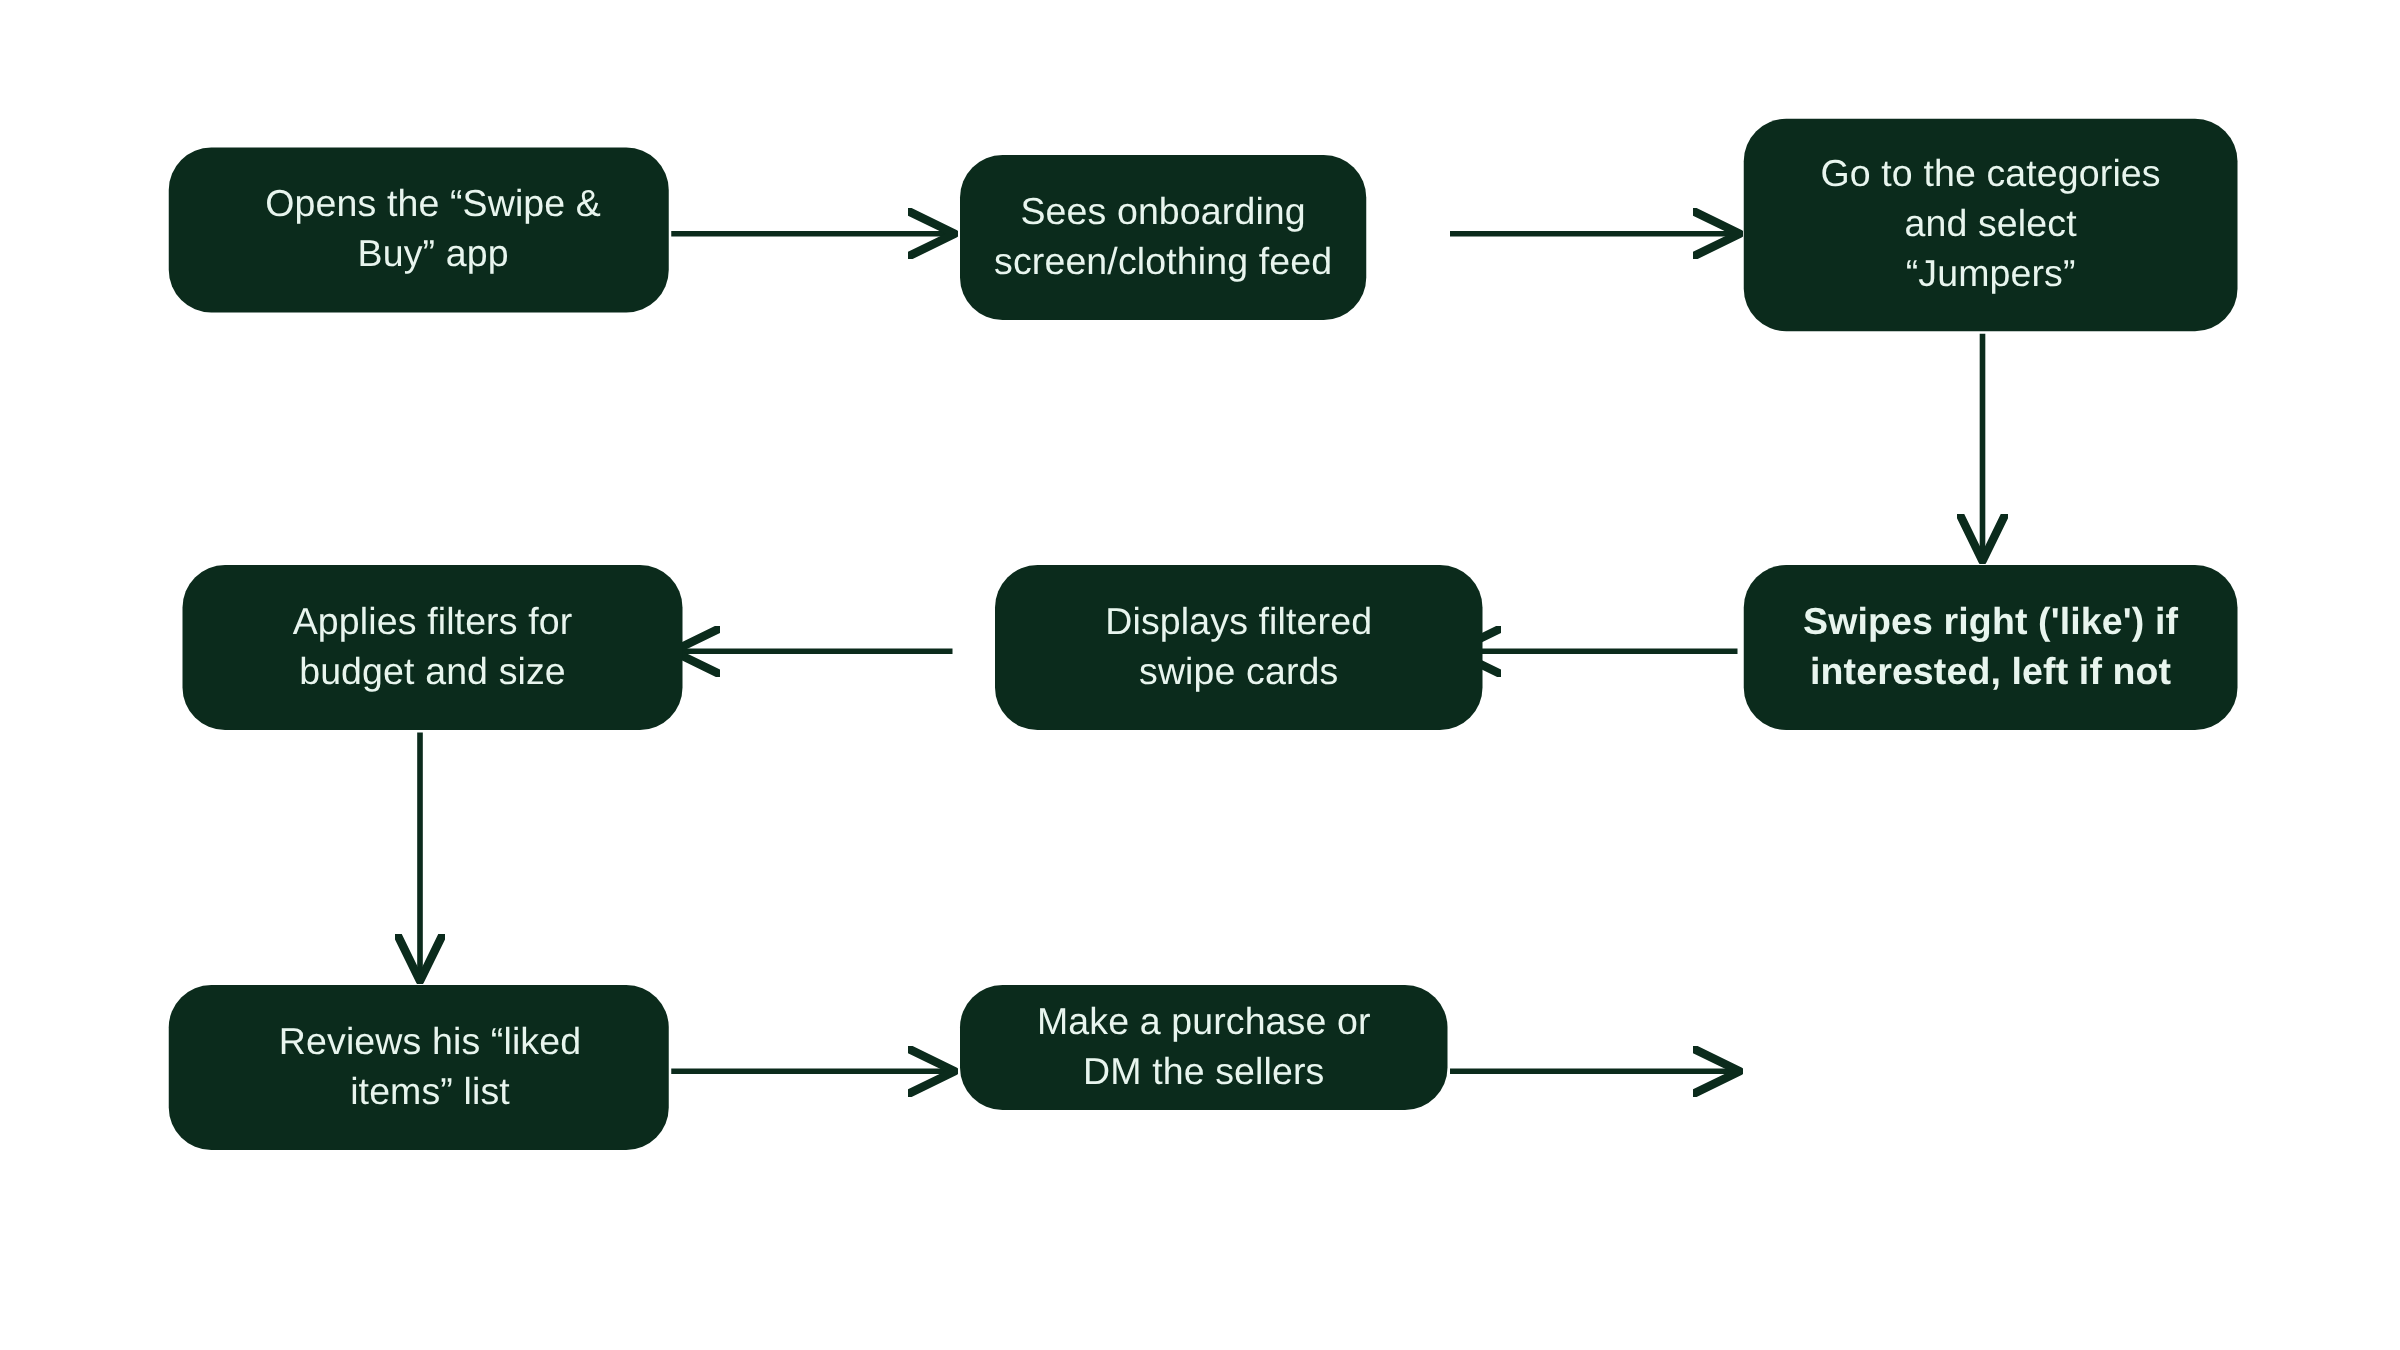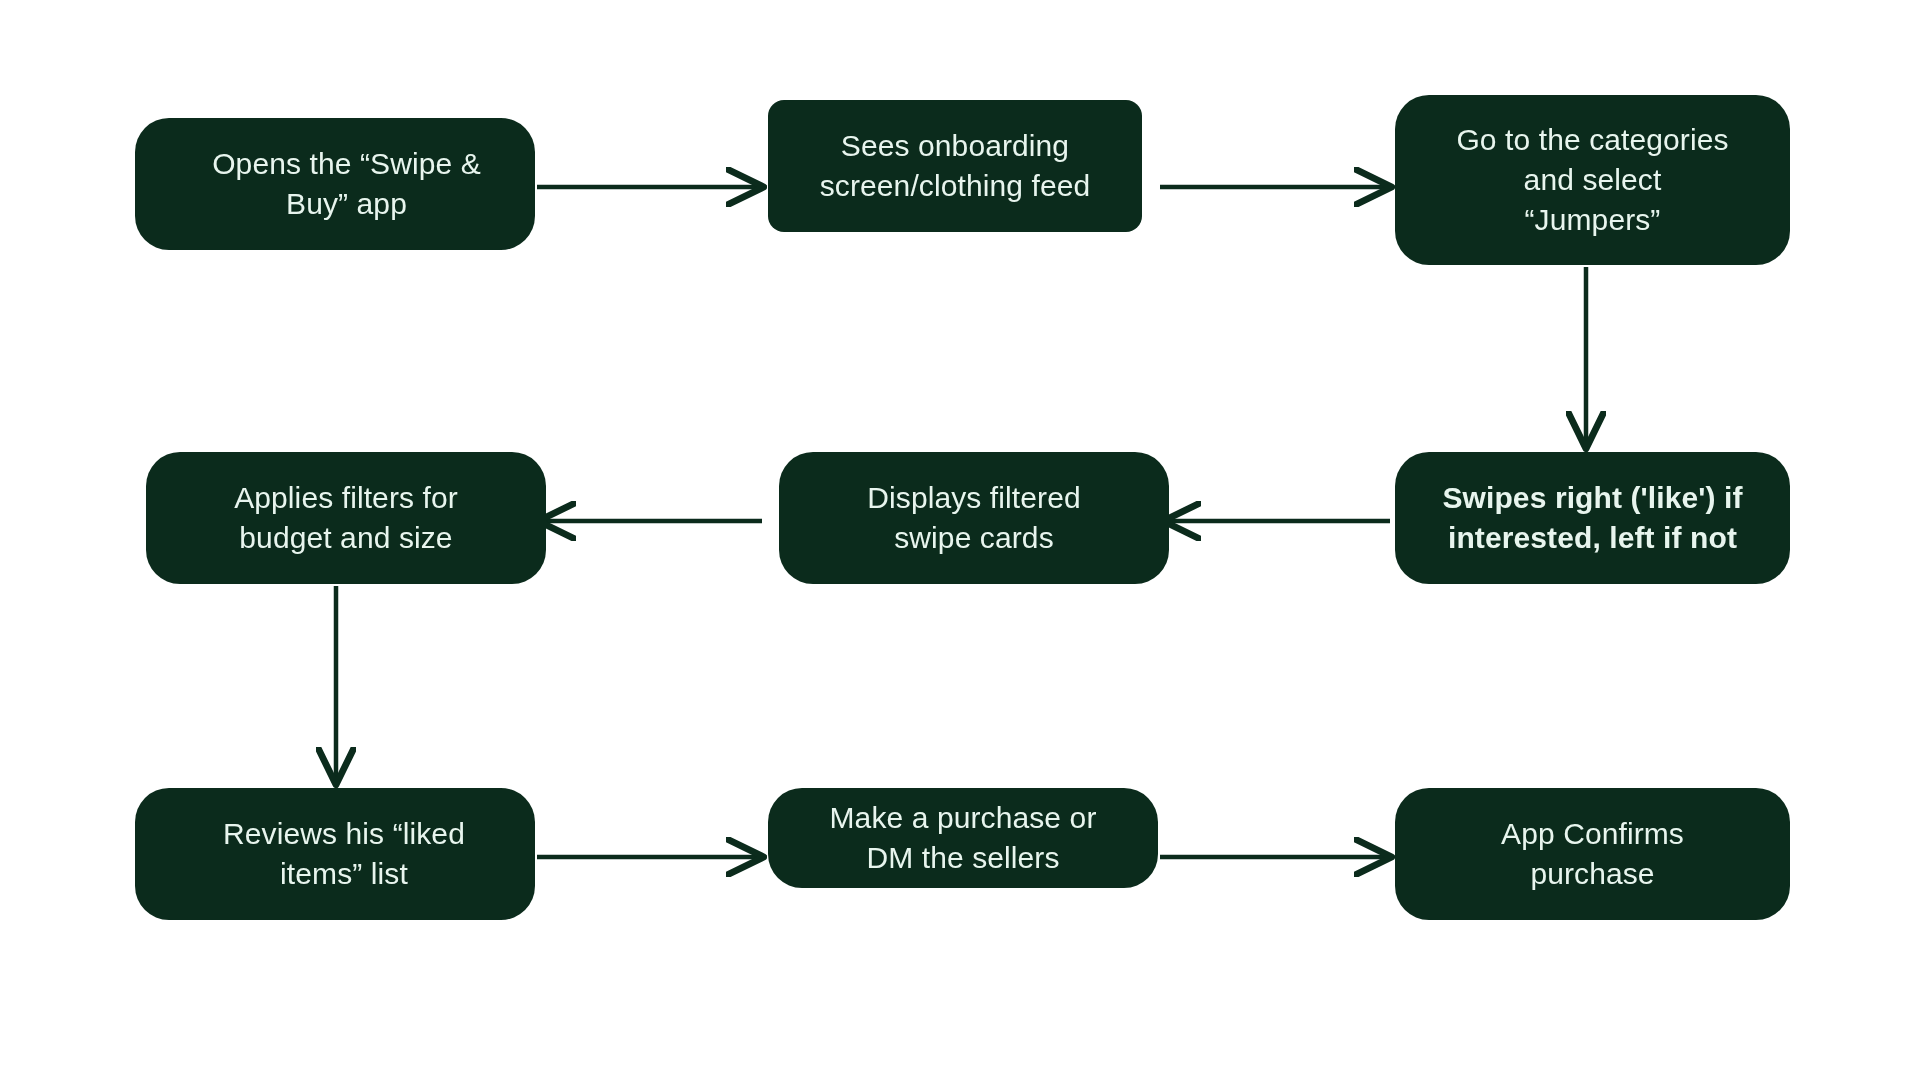--- a/index.html
+++ b/index.html
@@ -49,25 +49,25 @@
     font-weight: 400;
     white-space: pre-line;
   }
   .node-label {
     display: block;
     white-space: pre-line;
   }
 
   
   #node-open-app      { left: 135px; top: 118px; width: 400px; height: 132px; padding-left: 41px; }
-  #node-onboarding    { left: 768px; top: 100px; width: 374px; height: 132px; border-radius: 16px; }
+  #node-onboarding    { left: 768px; top: 124px; width: 325px; height: 132px; }
   #node-categories    { left: 1395px; top: 95px; width: 395px; height: 170px; align-items: center; }
   
   #node-filters       { left: 135px; top: 452px; width: 400px; height: 132px; margin-left: 11px; }
-  #node-swipe-cards   { left: 779px; top: 452px; width: 390px; height: 132px; }
+  #node-swipe-cards   { left: 796px; top: 452px; width: 390px; height: 132px; }
   #node-swipe-action  { left: 1395px; top: 452px; width: 395px; height: 132px; font-weight: bold; }
   
   #node-liked-items   { left: 135px; top: 788px; width: 400px; height: 132px; padding-left: 36px; }
   #node-purchase-dm   { left: 768px; top: 788px; width: 390px; height: 100px; }
   #node-confirm       { left: 1395px; top: 788px; width: 395px; height: 132px; }
 </style>
 </head>
 <body>
 
 <div id="flow-canvas">
@@ -146,18 +146,14 @@
   <div class="node" id="node-liked-items">
     <span class="node-label">Reviews his “liked
 items” list</span>
   </div>
 
   <div class="node" id="node-purchase-dm">
     <span class="node-label">Make a purchase or
 DM the sellers</span>
   </div>
 
-  <div class="node" id="node-confirm">
-    <span class="node-label">App Confirms
-purchase</span>
-  </div>
 
 </div>
 
 </body></html>

